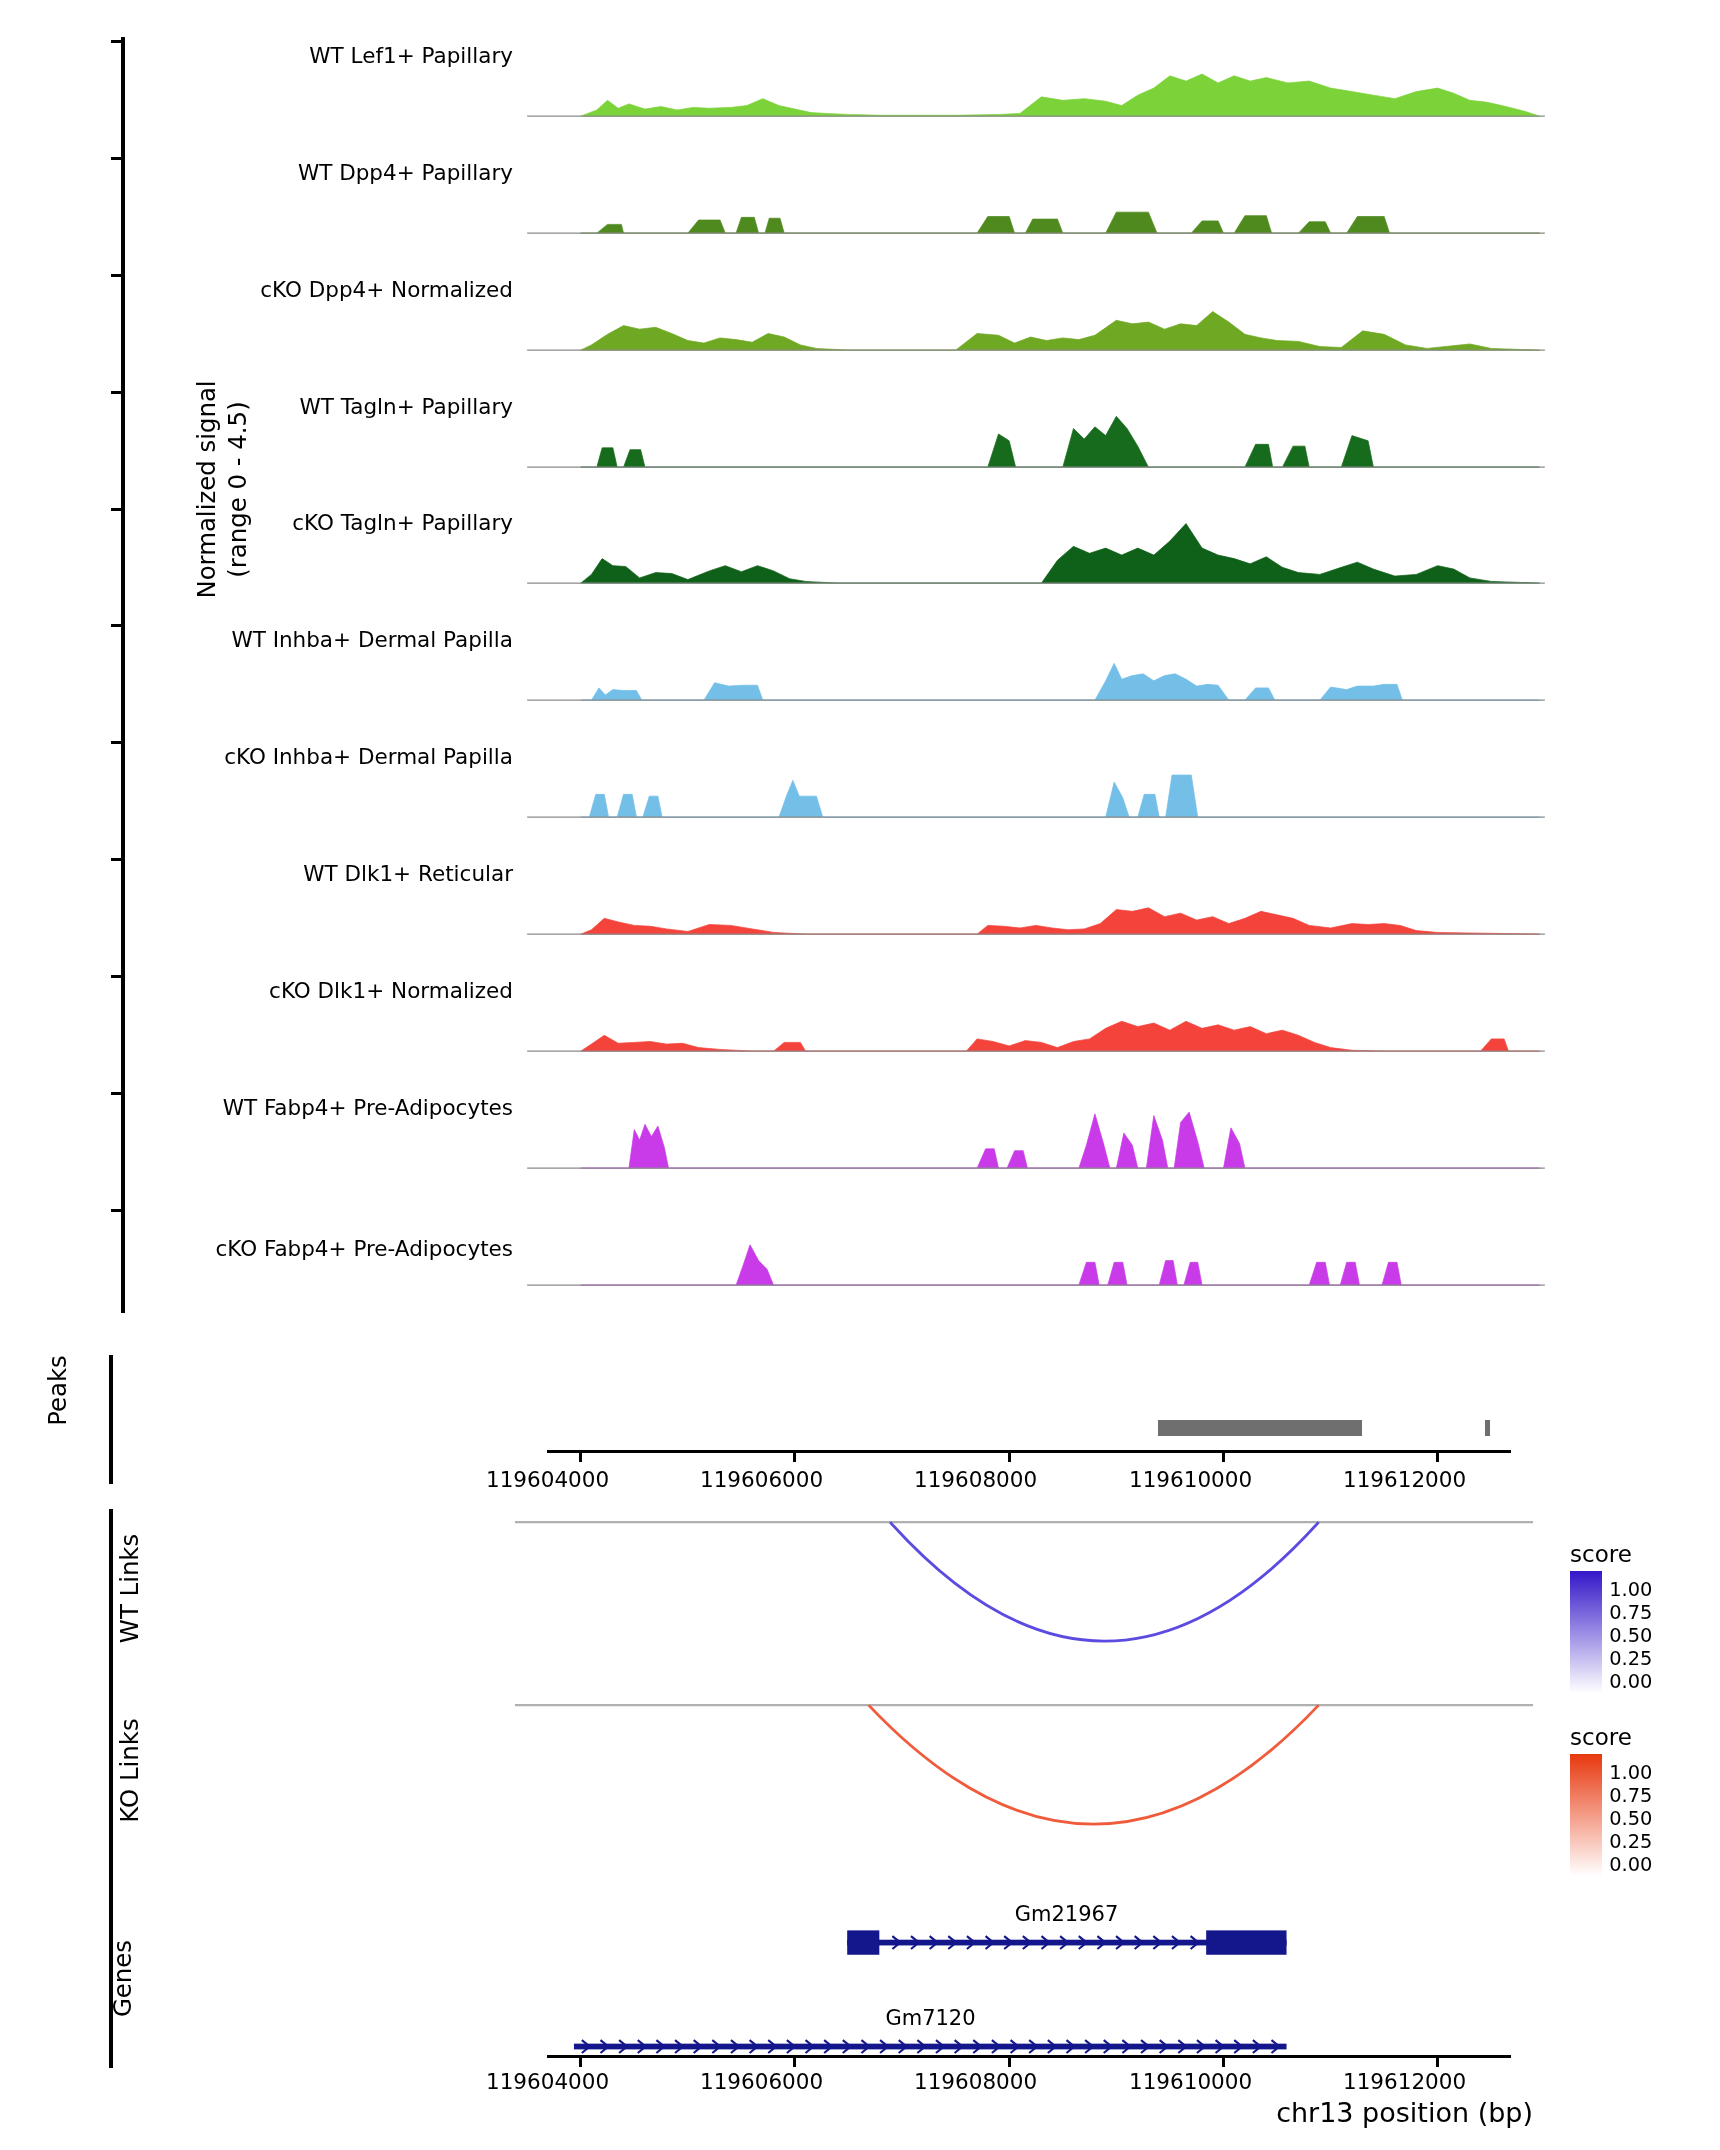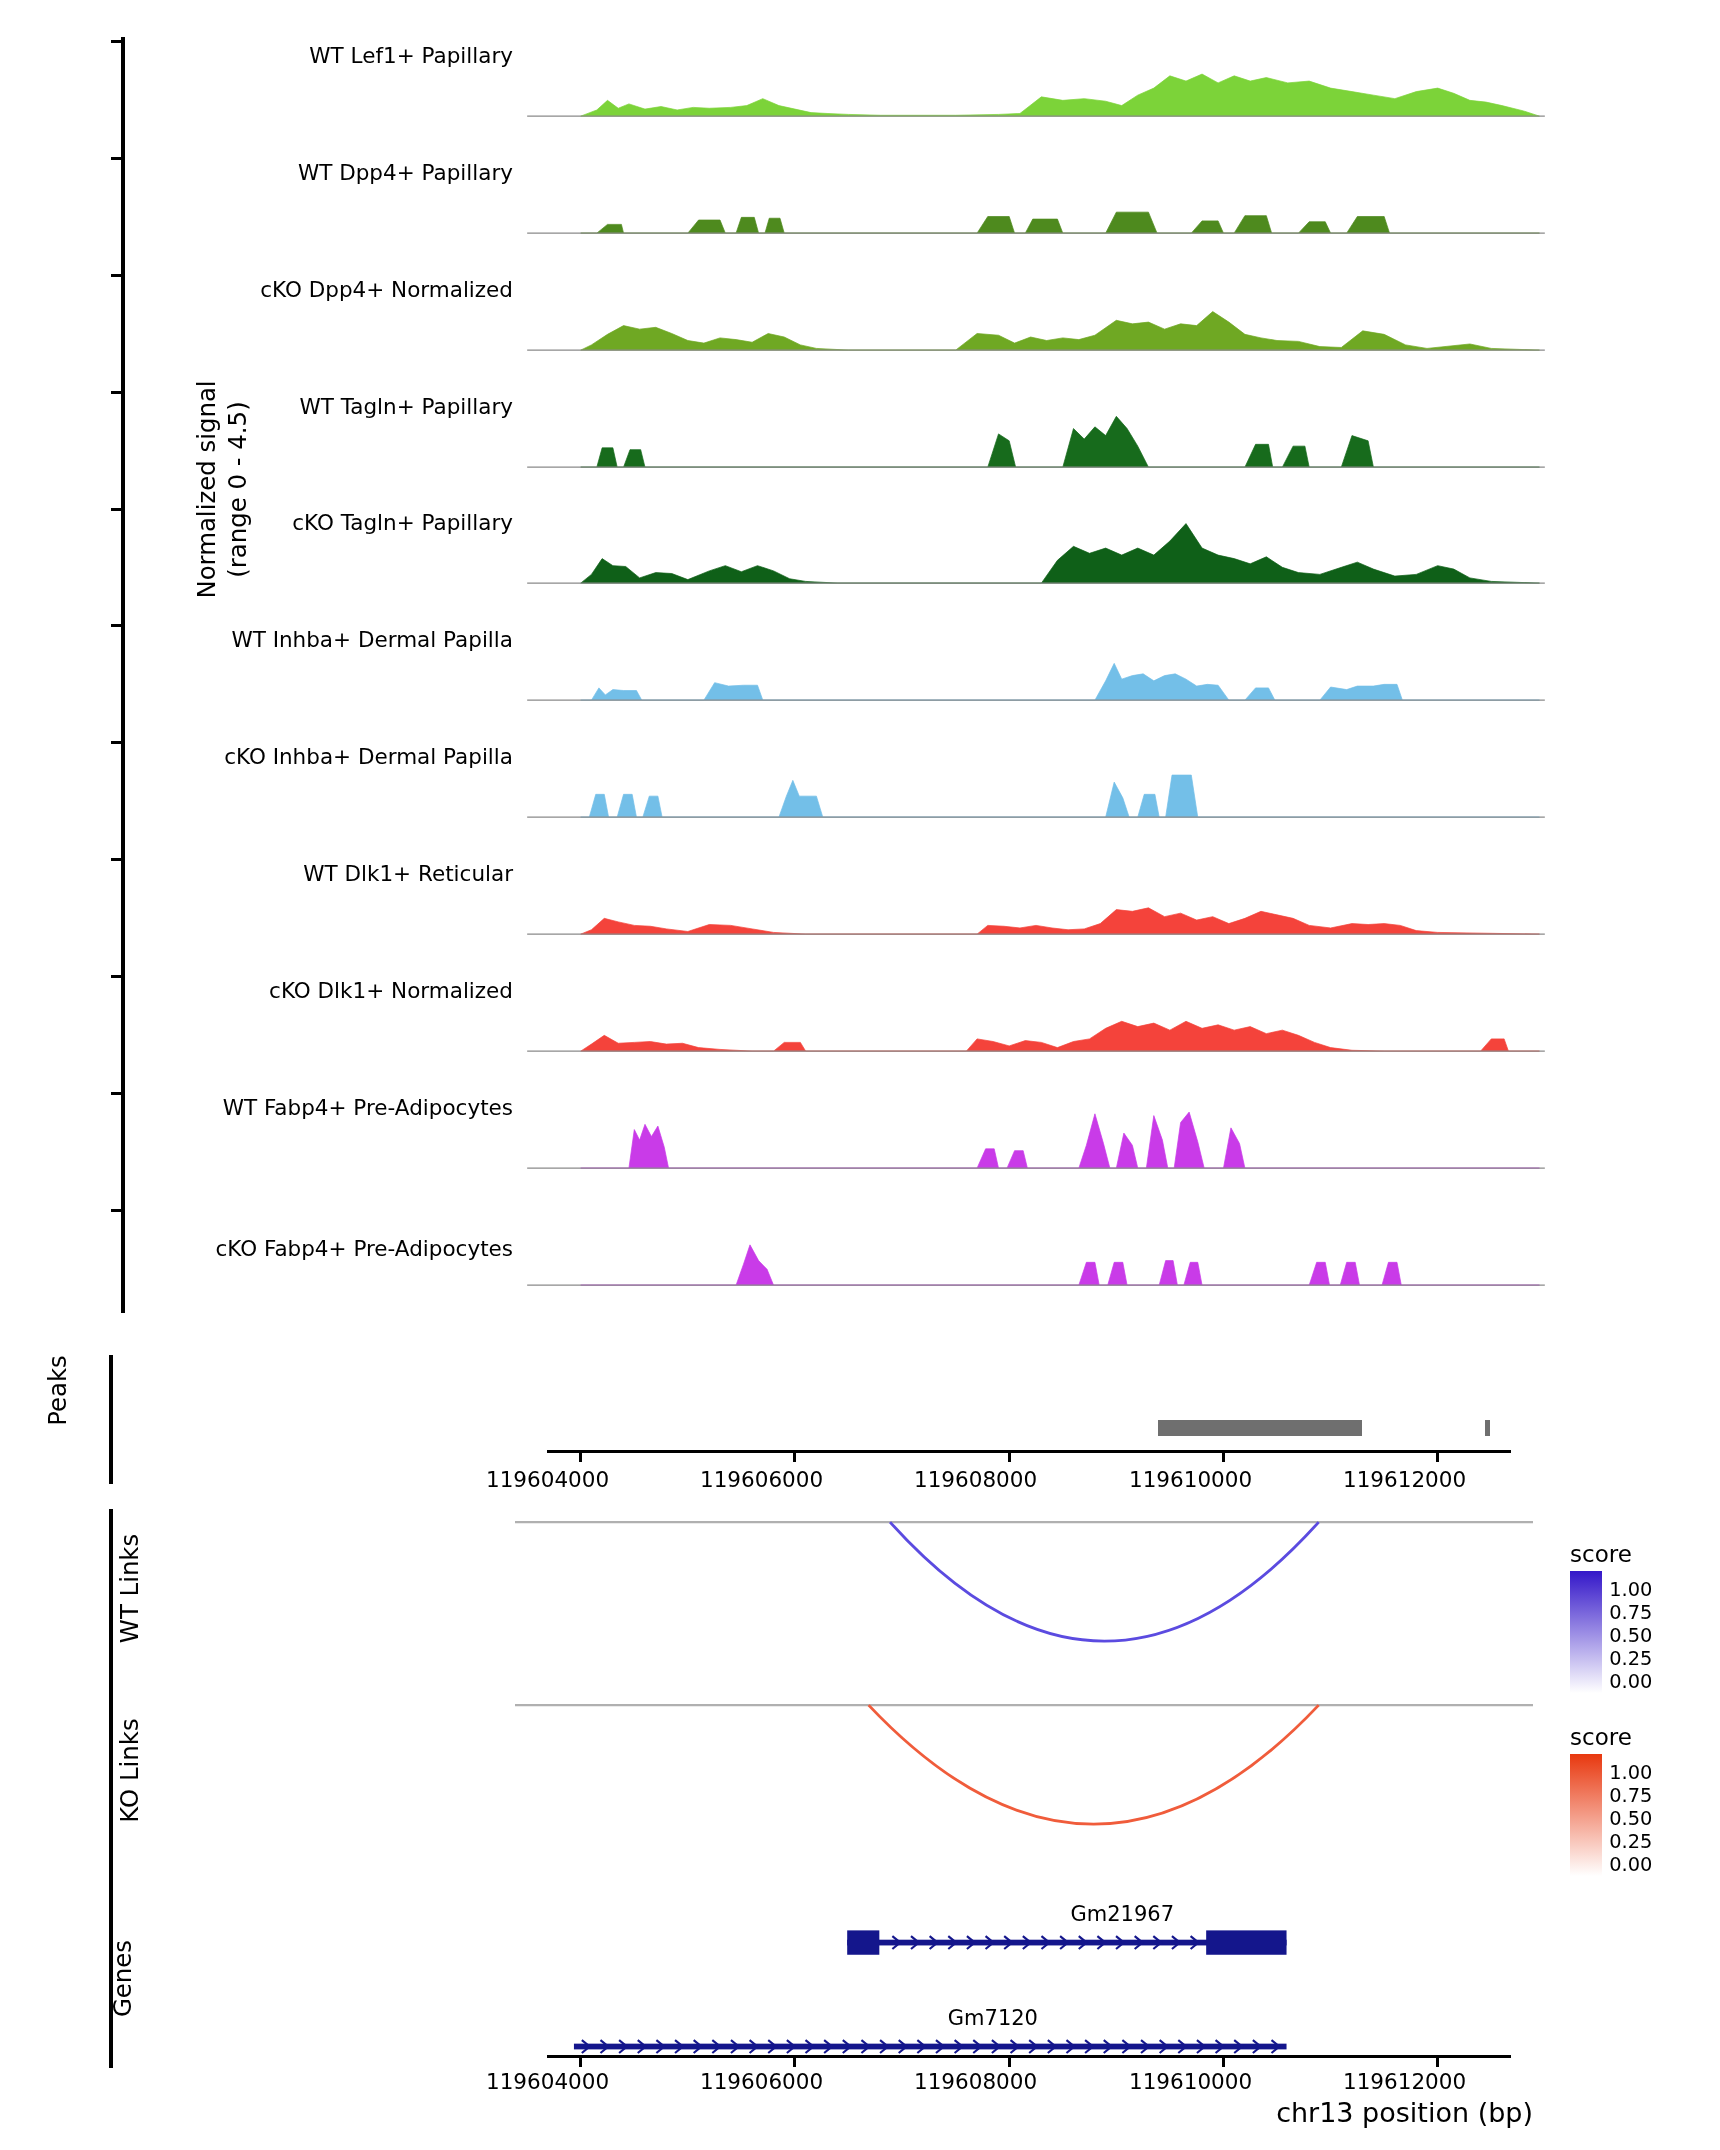--- a/index.html
+++ b/index.html
@@ -155,21 +155,21 @@
   #genes-panel {
     position: absolute;
     left: 515px;
     top: 1878px;
     width: 1018px;
     height: 215px;
   }
   .gene-name {
     position: absolute;
     font-size: 21px;
-    text-align: right;
+    text-align: center;
     width: 215px;
   }
   #genes-label {
     position: absolute;
     width: 186px;
     text-align: center;
     font-size: 24.4px;
     transform: rotate(-90deg);
     transform-origin: center center;
   }

